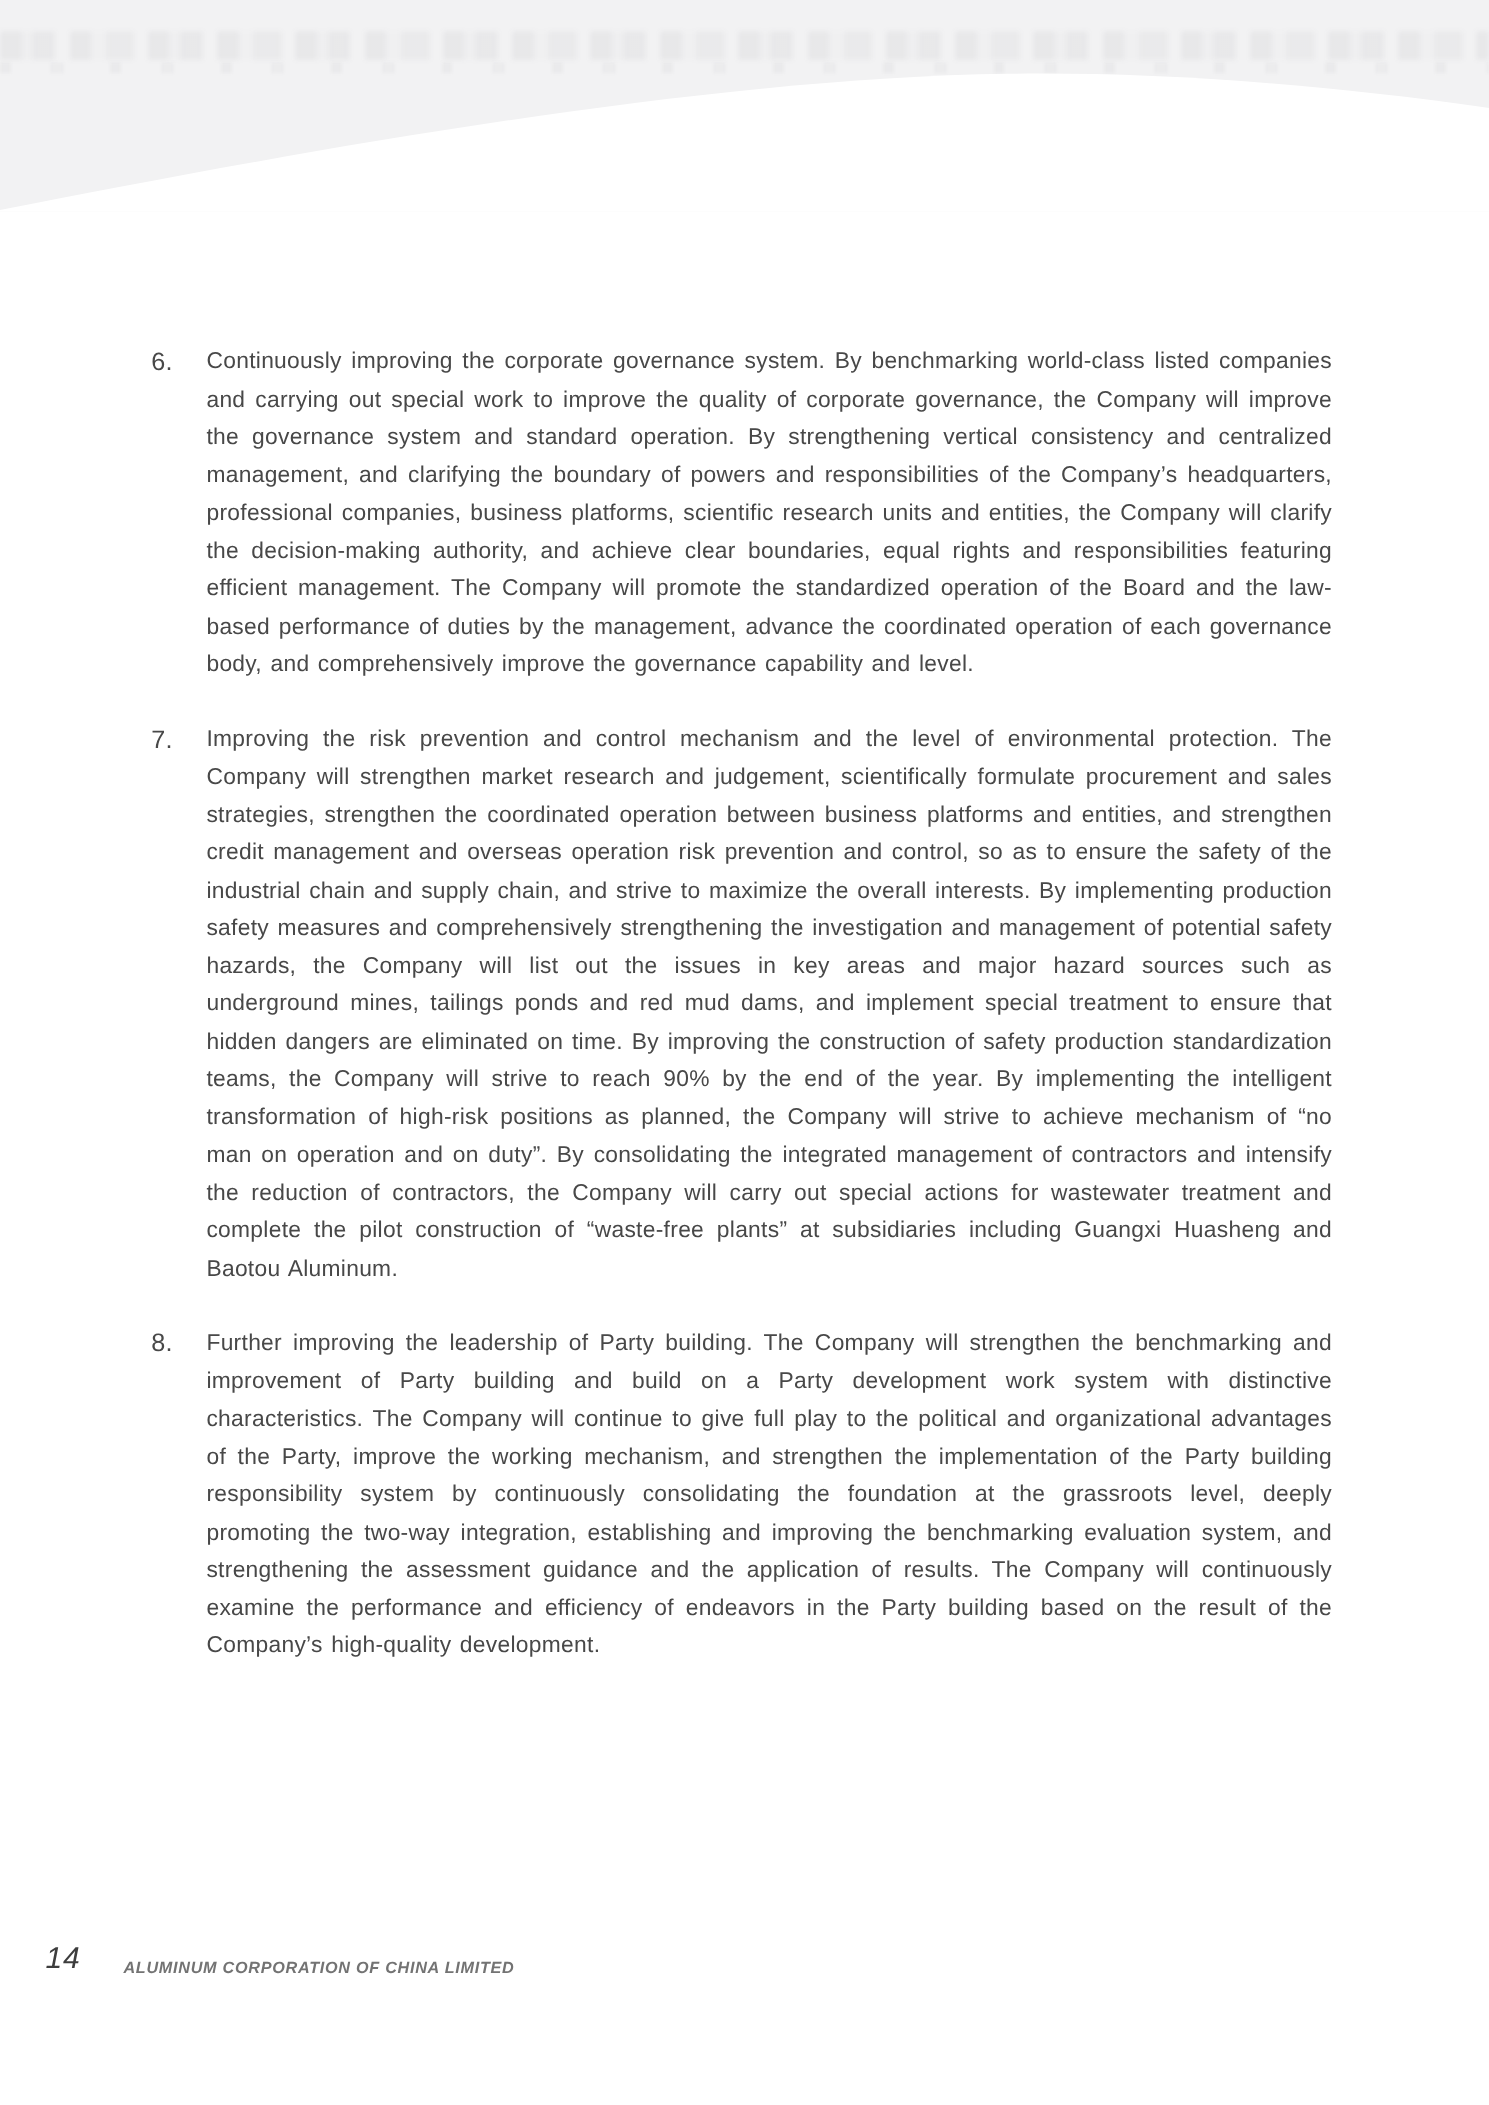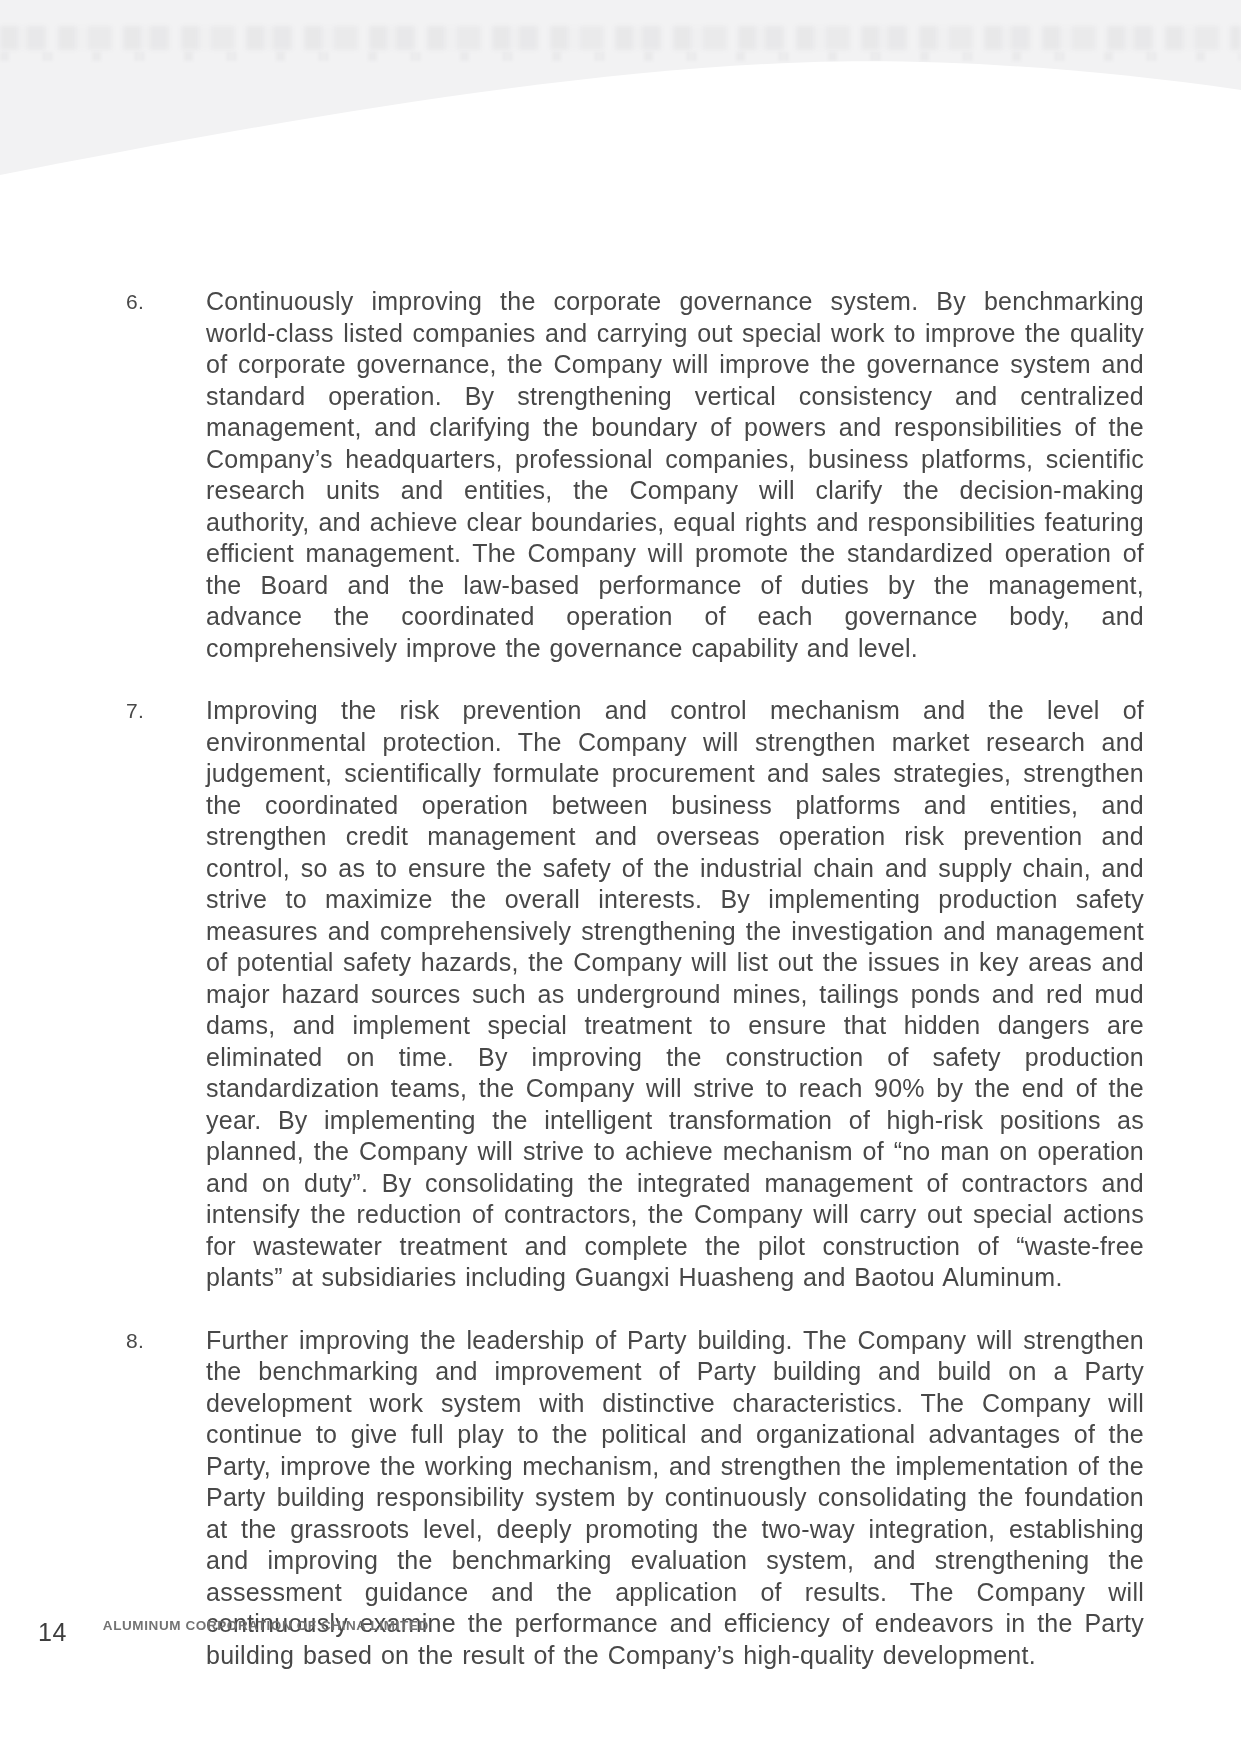--- a/index.html
+++ b/index.html
@@ -76,36 +76,36 @@
     width: 46px;
     flex: 0 0 46px;
     font-size: 21px;
     line-height: 31.5px;
     color: #484848;
     letter-spacing: 0.3px;
   }
   .txt {
     width: 938px;
     flex: 0 0 938px;
-    font-size: 25px;
+    font-size: 19px;
     line-height: 31.5px;
     color: #484848;
     letter-spacing: 0.25px;
     word-spacing: 1.5px;
     text-align: justify;
-    margin-left: 34px;
   }
 
   
   .footer {
     position: absolute;
     left: 38px;
     top: 1618px;
     display: flex;
-    align-items: flex-start;
+    align-items: flex-end;
+    font-style: italic;
   }
   .pageno {
     font-size: 25px;
     color: #3d3d3d;
     letter-spacing: 0.5px;
   }
   .company {
     margin-left: 36px;
     font-size: 13.5px;
     font-weight: bold;

